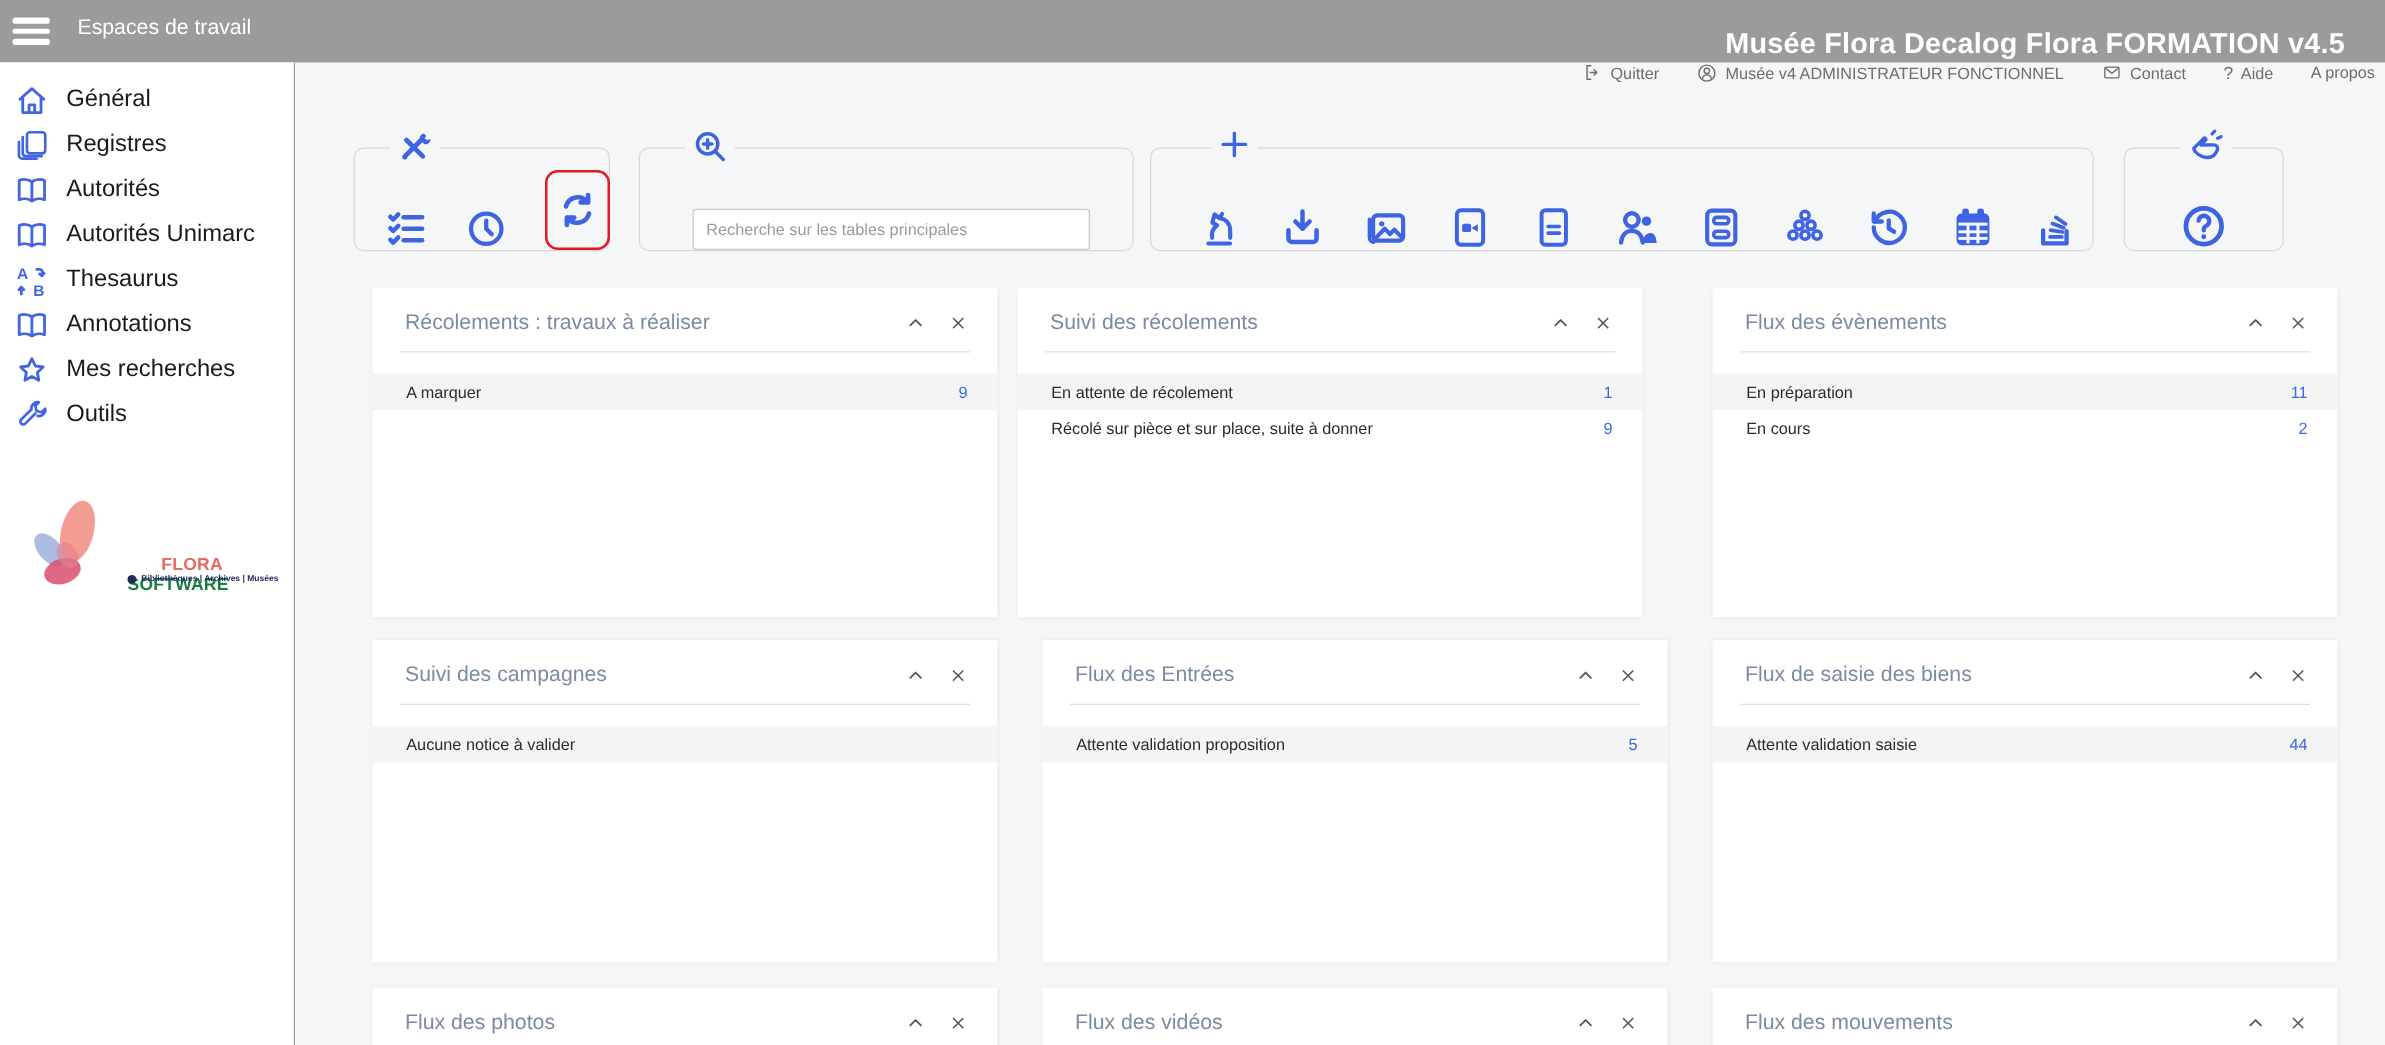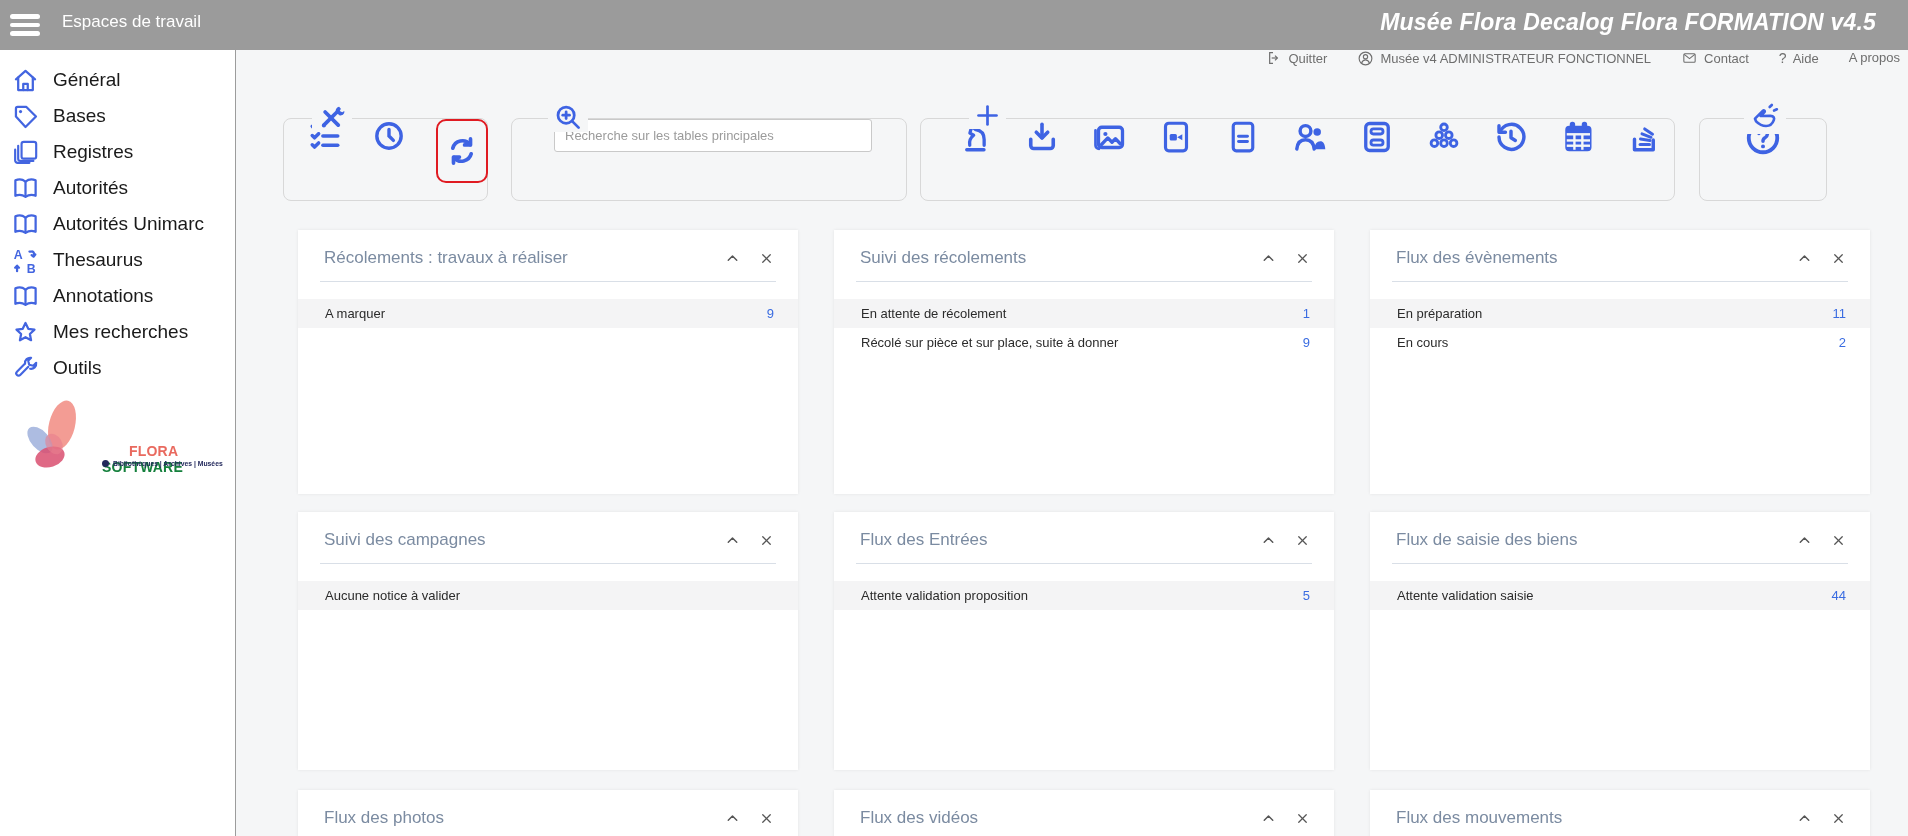--- a/index.html
+++ b/index.html
@@ -8,22 +8,22 @@
   .stage { position: relative; width: 1908px; height: 836px; background: #f5f6f7; }
 
   
   .topbar { position: absolute; left: 0; top: 0; width: 1908px; height: 50px;
     background: #9b9b9b; display: flex; align-items: center; }
   .hamburger { position: absolute; left: 10px; top: 10px; width: 34px; height: 30px;
     display: flex; flex-direction: column; justify-content: center; gap: 4px; cursor: pointer; }
   .hamburger span { display: block; width: 30px; height: 4.5px; background: #fff; border-radius: 2.5px; }
   .workspace-label { position: absolute; left: 62px; top: 0; height: 44px; display: flex;
     align-items: center; color: #fff; font-size: 17px; }
-  .app-title { position: absolute; right: 32px; top: 0; height: 44px; display: flex; align-items: center;
-    color: #fff; font-size: 23px; font-weight: bold; letter-spacing: .2px; font-style: italic; }
+  .app-title { position: absolute; right: 32px; top: 12px; height: 44px; display: flex; align-items: center;
+    color: #fff; font-size: 23px; font-weight: bold; letter-spacing: .2px; }
 
   
   .subheader { position: absolute; left: 236px; right: 0; top: 50px; height: 30px;
     display: flex; align-items: flex-start; justify-content: flex-end; gap: 30px;
     padding-right: 8px; color: #6e6e6e; font-size: 13px; }
   .subheader .hitem { display: flex; align-items: center; gap: 6px; cursor: pointer; white-space: nowrap; }
   .subheader svg { stroke: #6e6e6e; }
   .q-glyph { font-size: 14px; color: #6e6e6e; }
 
   
@@ -39,21 +39,21 @@
   .logo { position: absolute; left: 10px; top: 345px; width: 220px; height: 80px; }
   .logo-text { position: absolute; left: 92px; top: 48px; font-size: 14px; font-weight: bold; letter-spacing: .2px; }
   .logo-flora { color: #e96a5f; margin-left: 27px; }
   .logo-soft { color: #15803d; }
   .logo-tagline { position: absolute; left: 92px; top: 65px; font-size: 6.8px; font-weight: bold;
     color: #23295c; display: flex; align-items: center; gap: 4px; }
   .logo-dot { width: 7px; height: 7px; border-radius: 50%; background: #23295c; display: inline-block; }
 
   
   .tbox { position: absolute; top: 118px; height: 83px; border: 1px solid #d8d8d8; border-radius: 8px;
-    display: flex; align-items: flex-start; }
+    display: flex; align-items: flex-end; }
   .legend { position: absolute; top: -17px; background: #f5f6f7; padding: 0 5px; line-height: 0; }
   .legend svg { stroke: #3e63e3; }
   .tbtn { border: none; background: transparent; padding: 0; line-height: 0; cursor: pointer; }
   .tbtn svg { stroke: #3e63e3; }
   .red-wrap { border: 2.5px solid #e01b22; border-radius: 10px; padding: 13px 7px; line-height: 0; }
   .search-input { width: 318px; height: 33px; border: 1px solid #c9c9c9; border-radius: 3px;
     background: #fff; font-size: 13px; color: #444; padding: 0 10px; outline: none;
     font-family: "Liberation Sans", sans-serif; }
   .search-input::placeholder { color: #9b9b9b; }
 
@@ -128,29 +128,20 @@
           <svg width="27" height="27" viewBox="0 0 24 24" fill="none" stroke-width="2" stroke-linecap="round" stroke-linejoin="round">
             <path d="M3.5 11L12 3.5 20.5 11"></path>
               <path d="M5.5 9.5V20.5h13V9.5"></path>
               <path d="M10 20.5v-5.5h4v5.5"></path>
           </svg>
           </span>
         <span class="nav-label">Général</span>
       </div>
       <div class="nav-item">
         <span class="nicon">
-          <svg width="27" height="27" viewBox="0 0 24 24" fill="none" stroke-width="2" stroke-linejoin="round">
-            <path d="M3.5 5A1.5 1.5 0 0 1 5 3.5h7.8L21.3 12 12 21.3 3.5 12z"></path>
-              <circle cx="7.6" cy="7.6" r="1.4" fill="#4365e0" stroke="none"></circle>
-          </svg>
-          </span>
-        <span class="nav-label">Bases</span>
-      </div>
-      <div class="nav-item">
-        <span class="nicon">
           <svg width="27" height="27" viewBox="0 0 24 24" fill="none" stroke-width="1.9" stroke-linecap="round" stroke-linejoin="round">
             <rect x="8.5" y="2.5" width="13" height="15" rx="2"></rect>
               <path d="M5.5 6v11.5a2 2 0 0 0 2 2H19"></path>
               <path d="M2.8 9.5V19a2.2 2.2 0 0 0 2.2 2.2h10.5"></path>
           </svg>
           </span>
         <span class="nav-label">Registres</span>
       </div>
       <div class="nav-item">
         <span class="nicon">
@@ -386,21 +377,21 @@
     </div>
     <div class="card-sep"></div>
     <div class="rows">
       <div class="row">
         <span class="row-label">A marquer</span>
         <span class="row-value">9</span>
       </div>
     </div>
   </div>
 
-  <div class="card" style="left:834px; top:230px; height:264px;">
+  <div class="card" style="left:814px; top:230px; height:264px;">
     <div class="card-head">
       <span class="card-title">Suivi des récolements</span>
       <span class="card-ctrls">
         <button class="cbtn"><svg width="17" height="17" viewBox="0 0 24 24" fill="none" stroke-width="2" stroke-linecap="round" stroke-linejoin="round">
               <path d="M6 14.5L12 8.5l6 6"></path>
             </svg></button>
         <button class="cbtn"><svg width="15" height="15" viewBox="0 0 24 24" fill="none" stroke-width="2" stroke-linecap="round">
               <path d="M6 6l12 12"></path>
               <path d="M18 6L6 18"></path>
             </svg></button>

